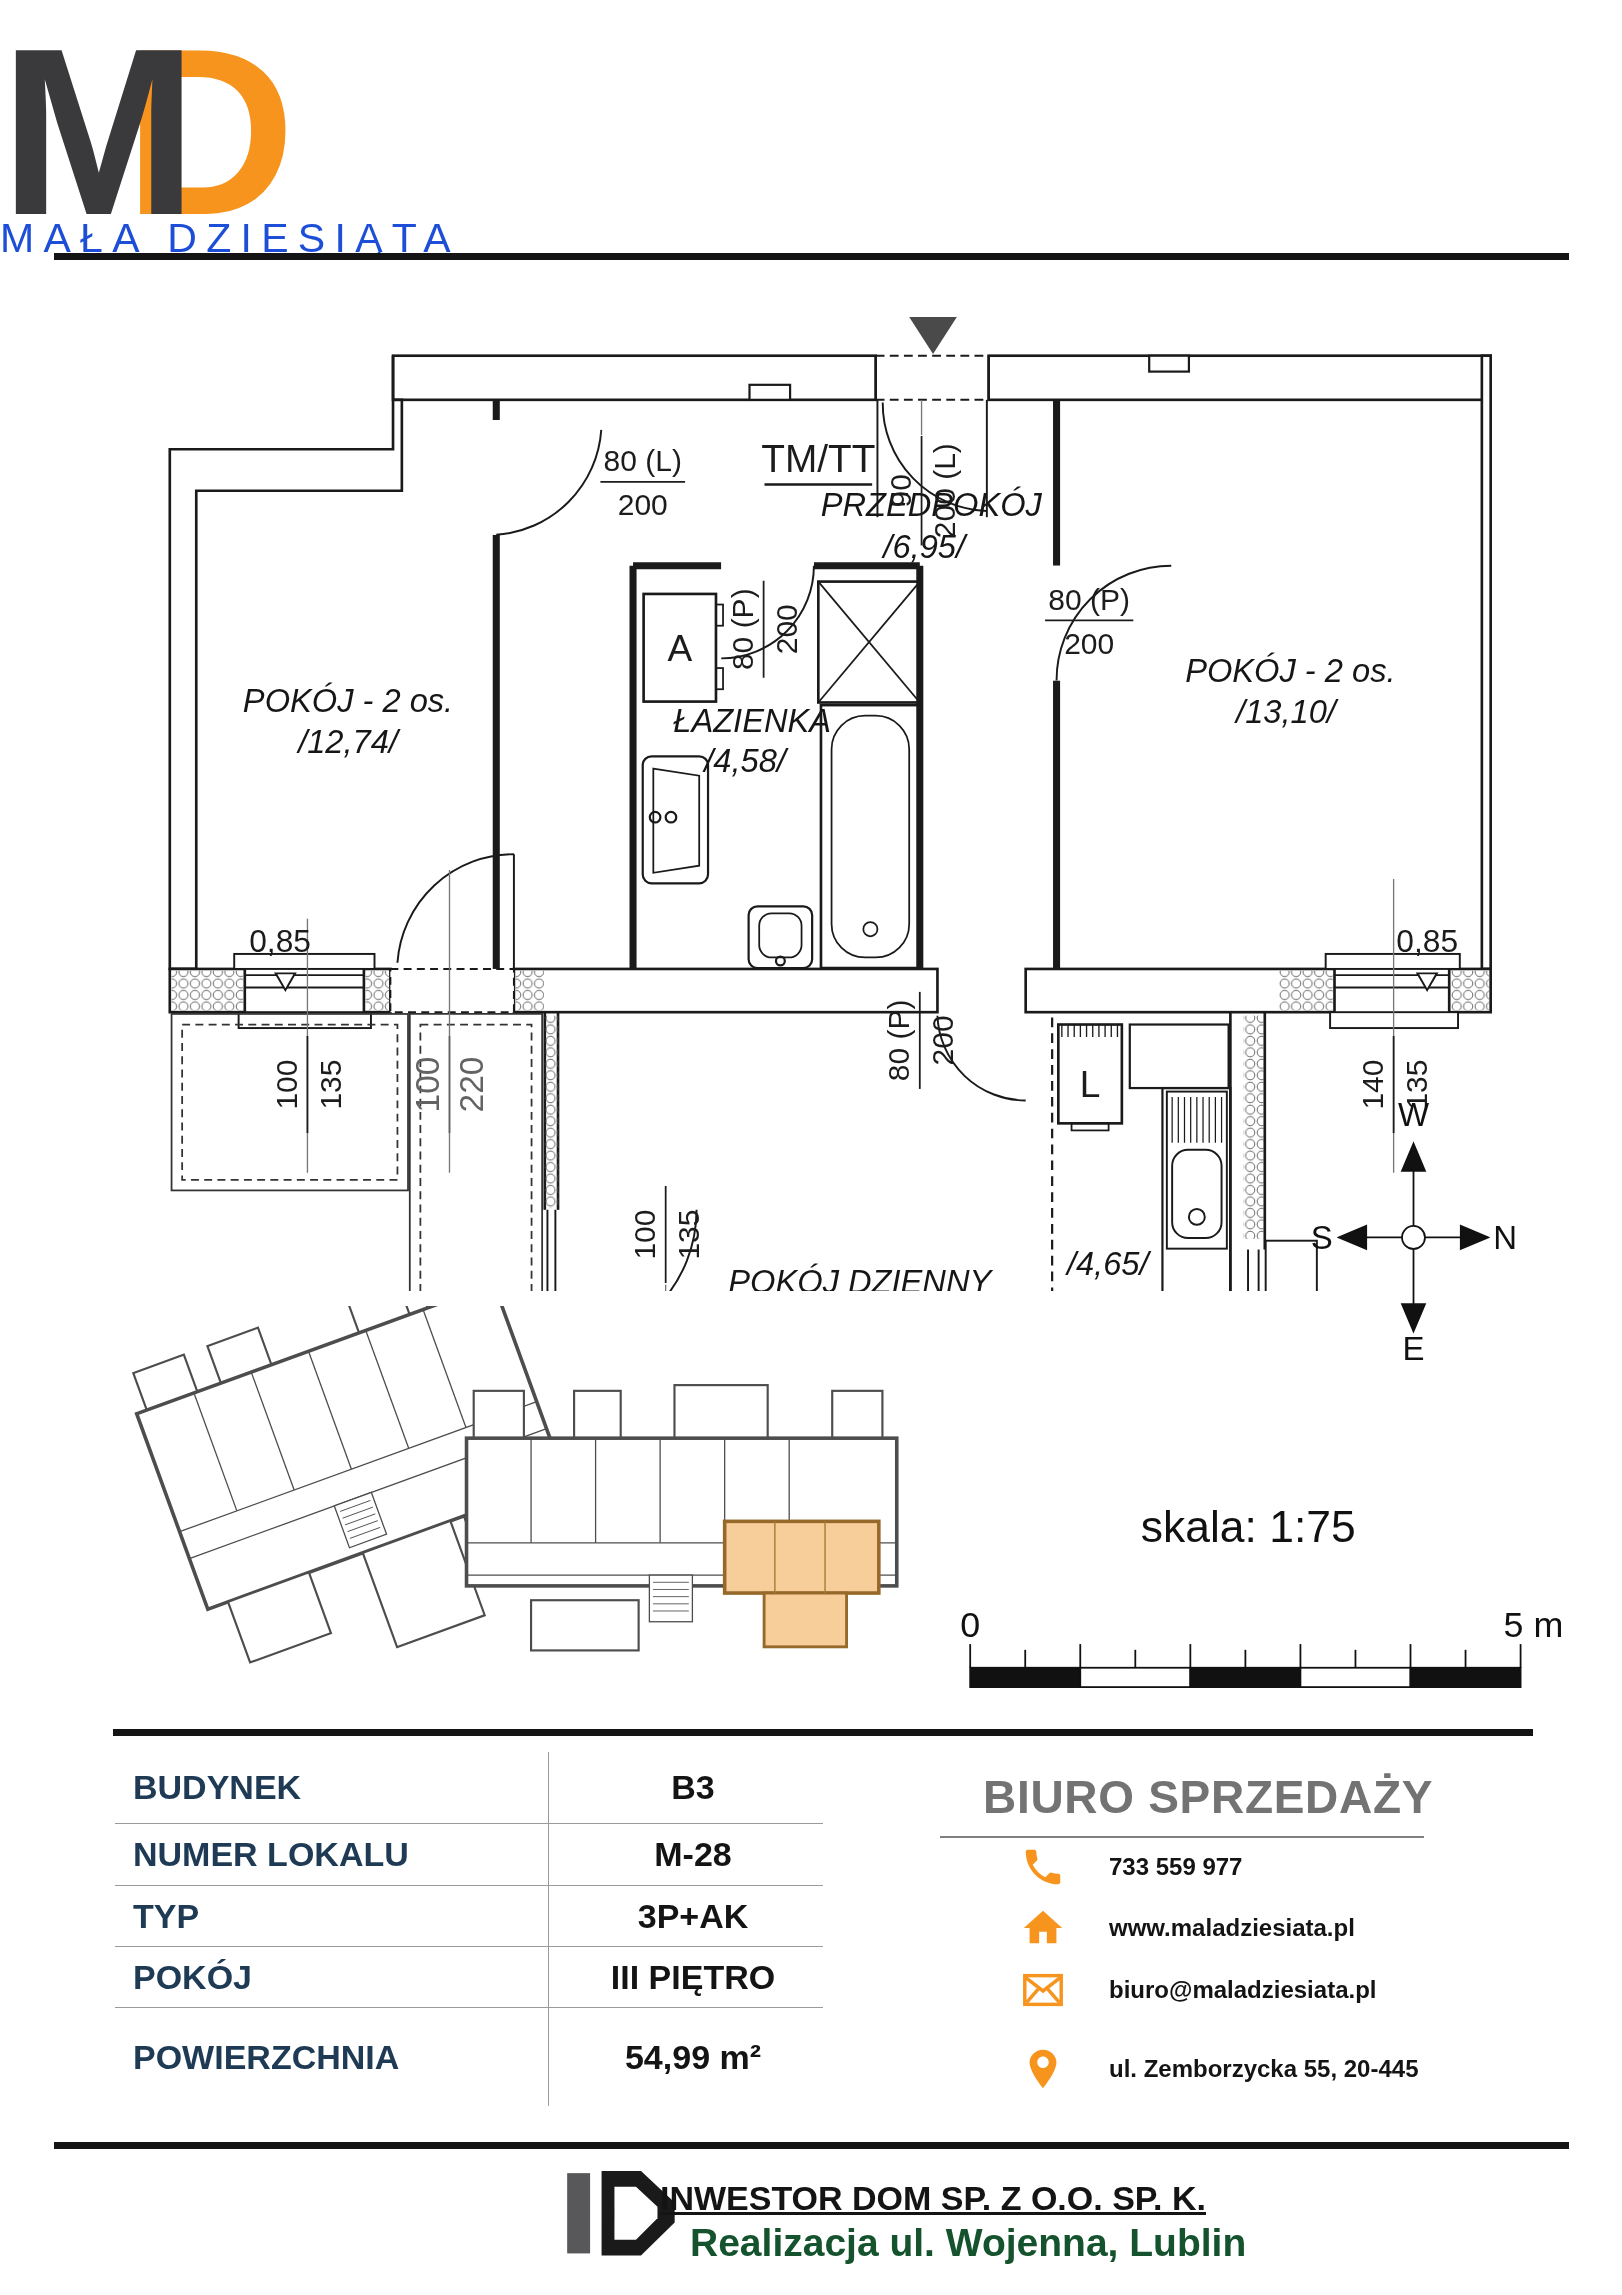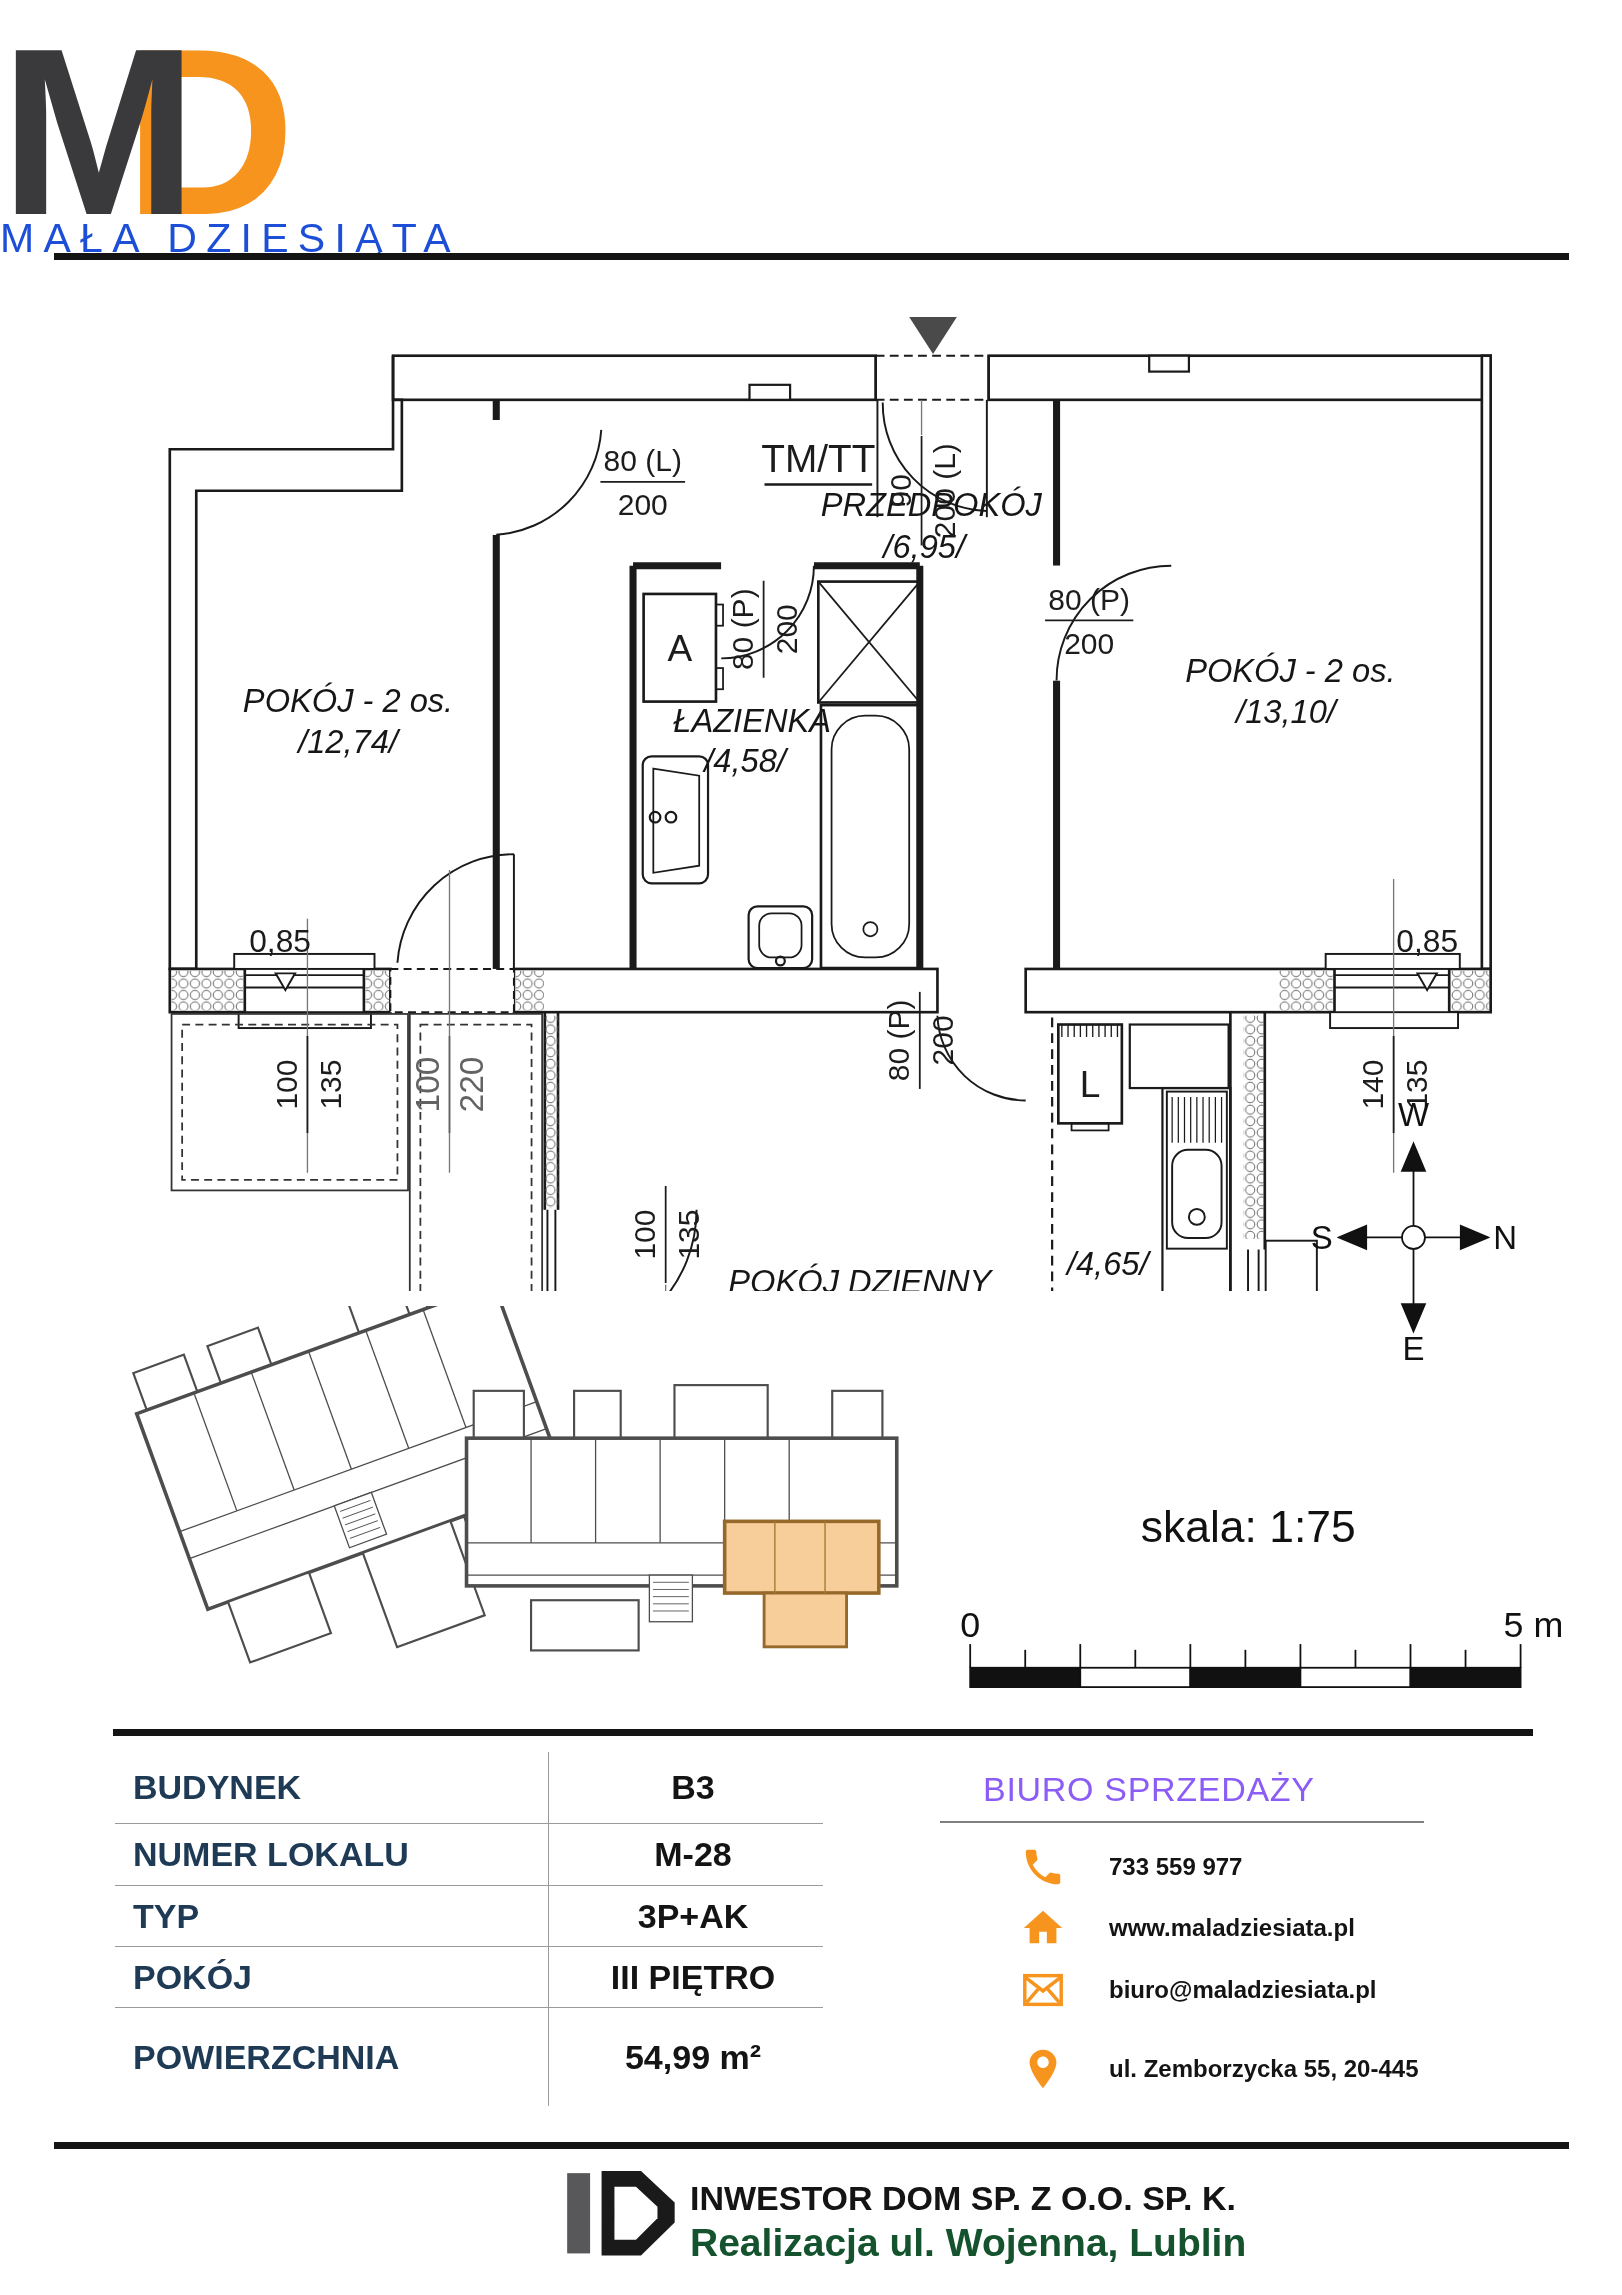--- a/index.html
+++ b/index.html
@@ -23,21 +23,21 @@
   .tmtt{font-size:44px;fill:#1c1c1c;}
   
   .dettable{top:1752px;left:115px;width:707px;display:grid;grid-template-columns:433px 275px;
             grid-template-rows:72px 62px 61px 61px 98px;}
   .dcell{display:flex;align-items:center;font-weight:700;font-size:34px;padding-left:14px;}
   .dlabel{color:#1e3a54;padding-left:18px;border-bottom:1.4px solid #9a9a9a;}
   .dvalue{color:#141414;justify-content:center;border-left:1.4px solid #9a9a9a;border-bottom:1.4px solid #9a9a9a;}
   .nb{border-bottom:none!important;}
   
   .sales{top:1770px;left:940px;width:631px;}
-  .sales-title{font-size:34px;font-weight:400;color:#8b5cf6;letter-spacing:0.7px;padding-left:43px;}
+  .sales-title{font-size:46px;font-weight:700;color:#737373;letter-spacing:0.7px;padding-left:43px;}
   .sales-underline{margin-top:11.5px;margin-left:0;width:484px;height:2.2px;background:#7f7f7f;}
   .srow{position:absolute;left:0;width:631px;height:50px;display:flex;align-items:center;}
   .sicon{width:46px;height:46px;margin-left:80px;flex:0 0 auto;}
   .sval{margin-left:43px;font-size:24px;font-weight:700;color:#141414;}
   
   .f1{font-size:34px;font-weight:700;color:#141414;}
   .f2{font-size:39px;font-weight:700;color:#14532d;}
 </style>
 </head>
 <body>
@@ -461,17 +461,17 @@
     </div>
   </div>
 
   <div class="abs rule" style="left:54px;top:2142px;width:1515px;height:7.2px;"></div>
 
   <svg class="abs" style="left:567px;top:2171px;" width="115" height="86" viewBox="0 0 160 120">
     <rect x="0" y="3" width="32" height="112" fill="#58585a"></rect>
     <polygon points="48,0 103,0 150,44 150,72 103,118 48,118" fill="#1a1a1a"></polygon>
     <polygon points="66,22 96,22 126,50 126,66 96,96 66,96" fill="#ffffff"></polygon>
   </svg>
-  <div class="abs f1" style="left:690px;top:2179px;">INWESTOR DOM SP. Z O.O. SP. K.</div>
+  <div class="abs f1" style="left:660px;top:2179px;text-decoration:underline;">INWESTOR DOM SP. Z O.O. SP. K.</div>
   <div class="abs f2" style="left:690px;top:2221px;">Realizacja ul. Wojenna, Lublin</div>
 
 </div>
 
 
 </body></html>

